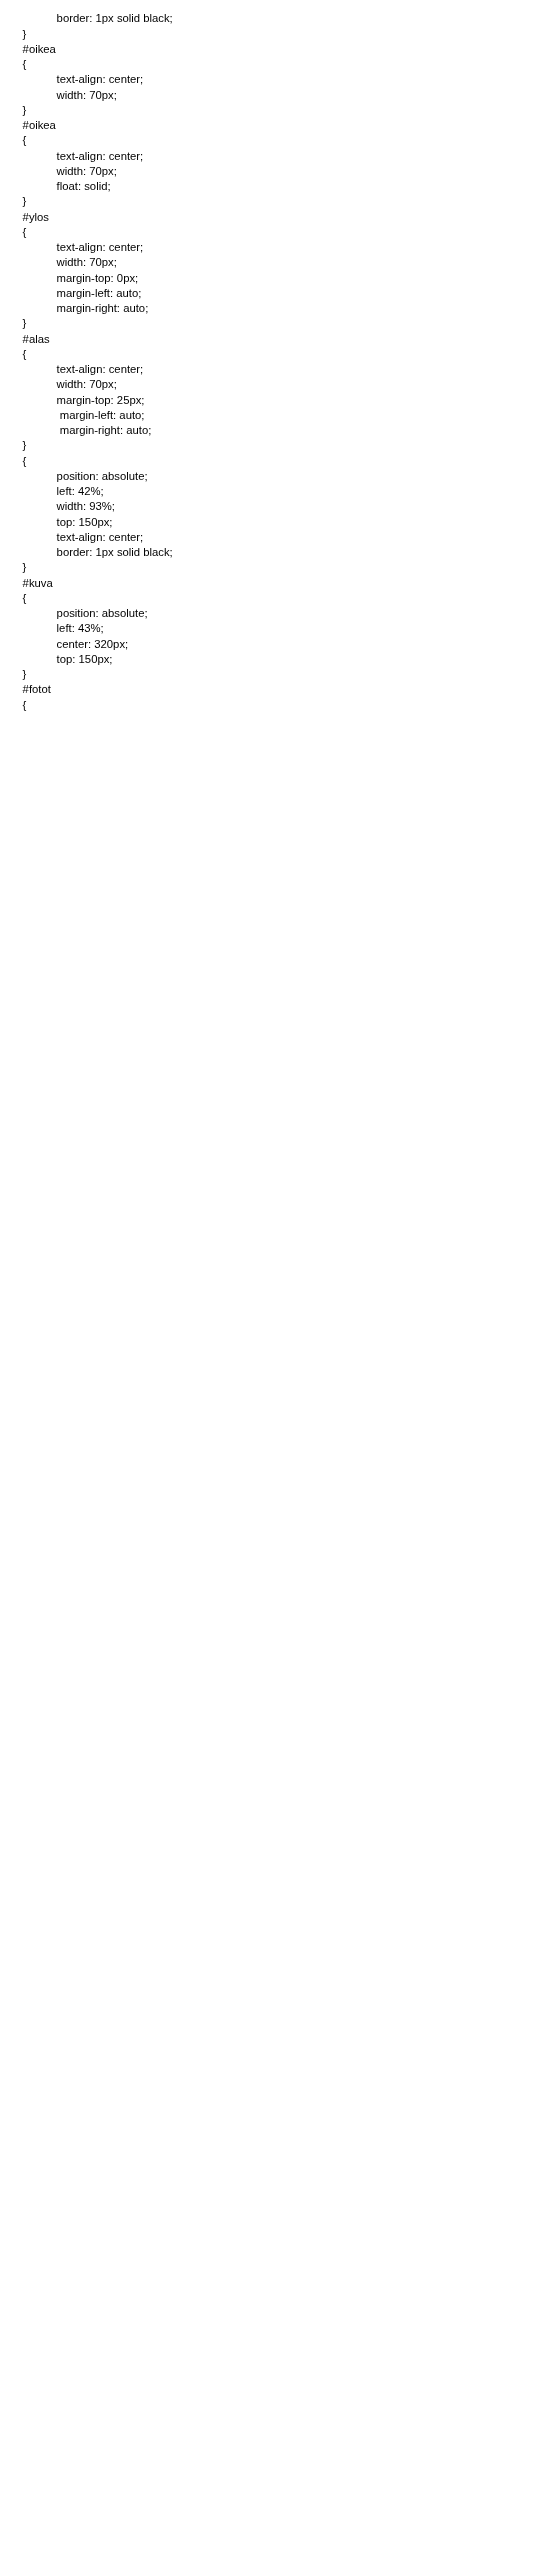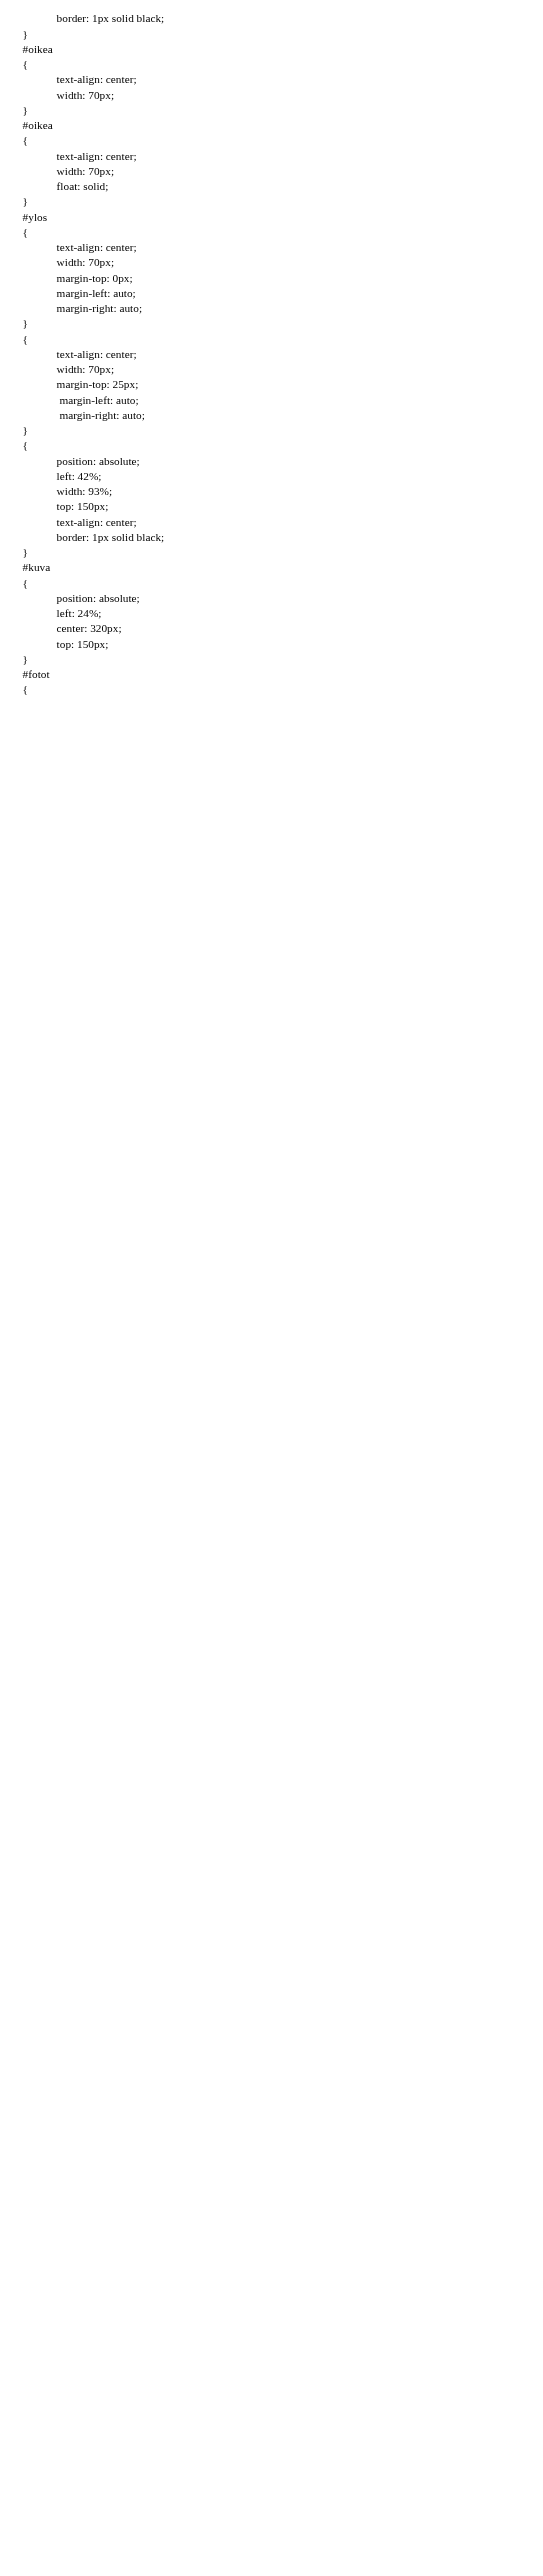--- a/index.html
+++ b/index.html
@@ -6,21 +6,21 @@
     margin: 0;
     padding: 11.3px 22.6px;
     font-family: "Liberation Serif", "Times New Roman", Times, serif;
     font-size: 11.3px;
     color: #000;
     line-height: 1.35;
     background: #fff;
   }
   .code-block {
     white-space: pre;
-    font-family: Liberation Serif, serif;
+    font-family: Liberation Sans, sans-serif;
   }
   .indent {
     padding-left: 34px;
     display: block;
   }
 </style>
 </head>
 <body>
 
 <div id="code-container">
@@ -38,38 +38,39 @@
     <div class="code-block"><span class="indent">float: solid;</span></div>
     <div class="code-block">}</div>
     <div class="code-block">#ylos</div>
     <div class="code-block">{</div>
     <div class="code-block"><span class="indent">text-align: center;</span></div>
     <div class="code-block"><span class="indent">width: 70px;</span></div>
     <div class="code-block"><span class="indent">margin-top: 0px;</span></div>
     <div class="code-block"><span class="indent">margin-left: auto;</span></div>
     <div class="code-block"><span class="indent">margin-right: auto;</span></div>
     <div class="code-block">}</div>
+    <div class="code-block">#alas</div>
     <div class="code-block">{</div>
     <div class="code-block"><span class="indent">text-align: center;</span></div>
     <div class="code-block"><span class="indent">width: 70px;</span></div>
     <div class="code-block"><span class="indent">margin-top: 25px;</span></div>
     <div class="code-block"><span class="indent"> margin-left: auto;</span></div>
     <div class="code-block"><span class="indent"> margin-right: auto;</span></div>
     <div class="code-block">}</div>
     <div class="code-block">{</div>
     <div class="code-block"><span class="indent">position: absolute;</span></div>
     <div class="code-block"><span class="indent">left: 42%;</span></div>
     <div class="code-block"><span class="indent">width: 93%;</span></div>
     <div class="code-block"><span class="indent">top: 150px;</span></div>
     <div class="code-block"><span class="indent">text-align: center;</span></div>
     <div class="code-block"><span class="indent">border: 1px solid black;</span></div>
     <div class="code-block">}</div>
     <div class="code-block">#kuva</div>
     <div class="code-block">{</div>
     <div class="code-block"><span class="indent">position: absolute;</span></div>
-    <div class="code-block"><span class="indent">left: 24%;</span></div>
+    <div class="code-block"><span class="indent">left: 43%;</span></div>
     <div class="code-block"><span class="indent">center: 320px;</span></div>
     <div class="code-block"><span class="indent">top: 150px;</span></div>
     <div class="code-block">}</div>
     <div class="code-block">#fotot</div>
     <div class="code-block">{</div>
   </div>
 
 
 </body></html>

